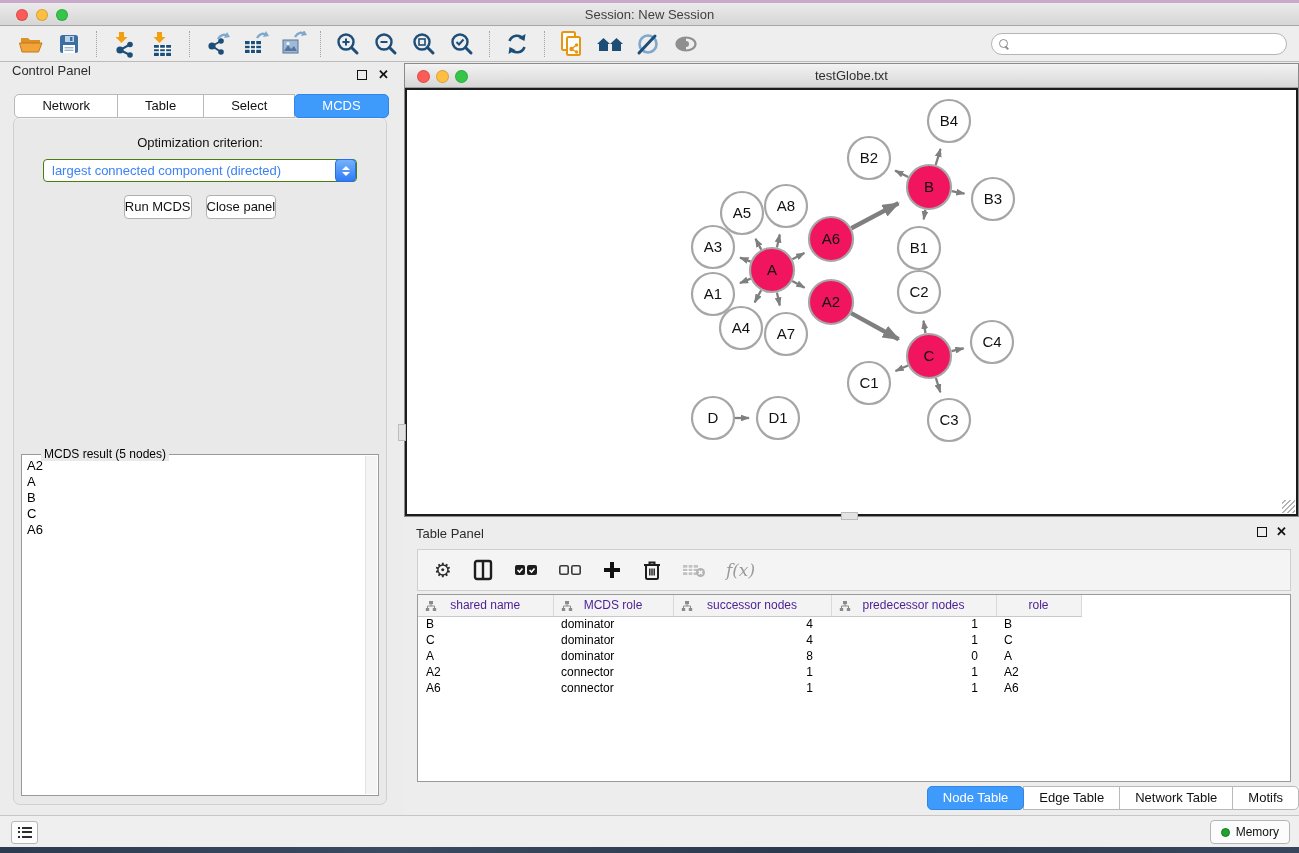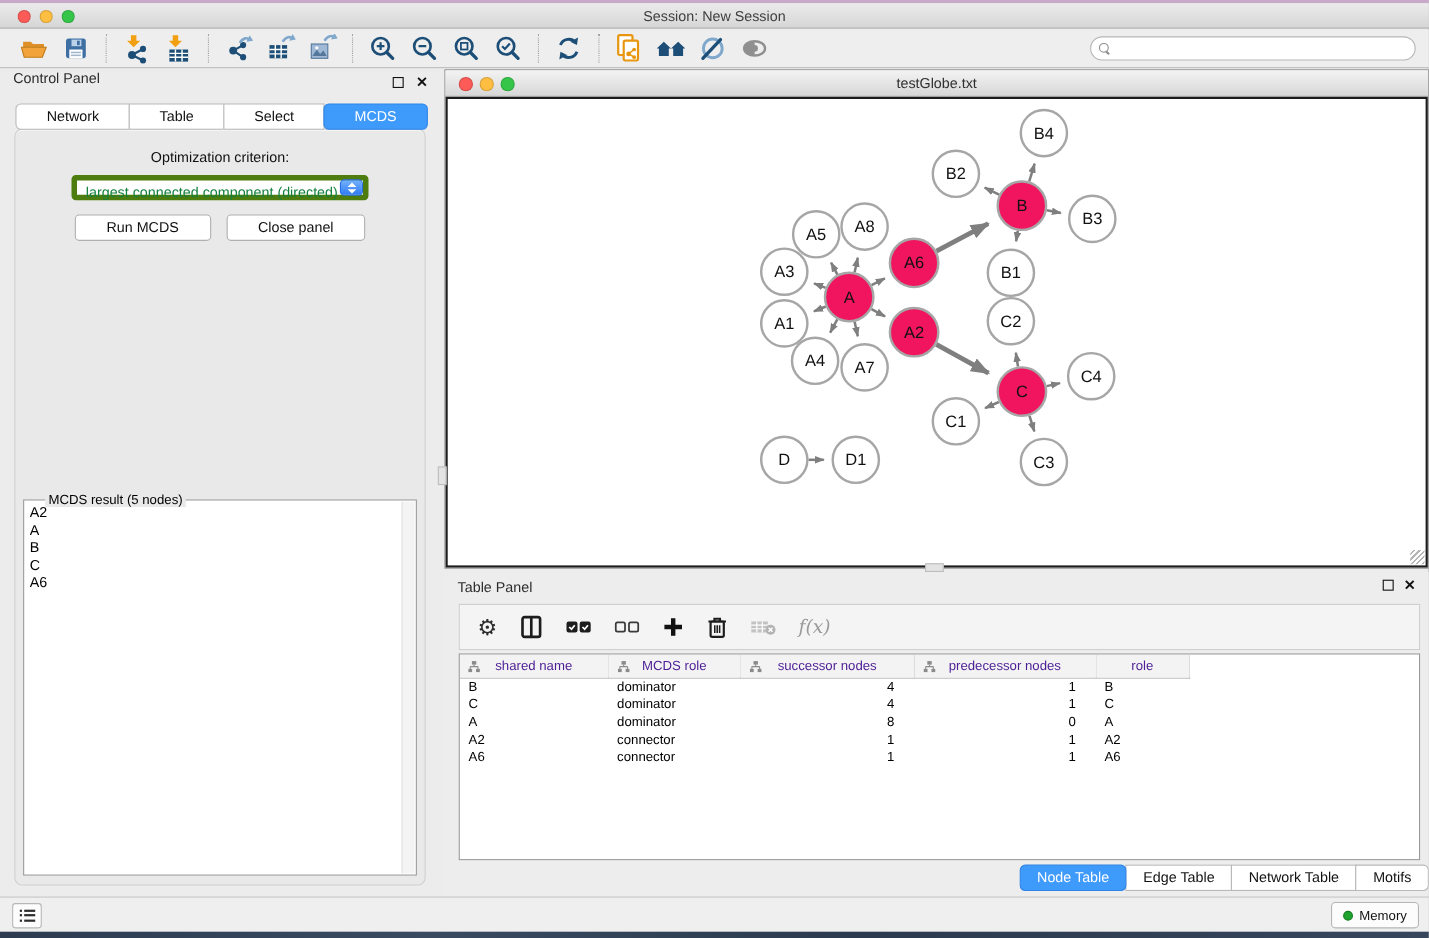--- a/index.html
+++ b/index.html
@@ -40,31 +40,31 @@
   .cp-header .panel-float{ right:36px; } .cp-header .panel-close{ right:14px; }
   .seg-tabs { display:flex; justify-content:center; margin-top:7px; position:relative; z-index:2; }
   .tabseg { font-size:13px; padding:3px 27px 4px; background:#fff; border:1px solid #b9b9b9;
             margin-left:-1px; color:#111; cursor:default; }
   .tabseg:first-child { border-radius:5px 0 0 5px; margin-left:0; }
   .tabseg:last-child { border-radius:0 5px 5px 0; }
   .tabseg.sel { background:#3e9afb; border-color:#2f85e8; color:#fff; border-radius:5px; position:relative; }
   .cp-body { position:absolute; left:13px; right:16px; top:54px; bottom:10px; background:#e9e9e9;
              border:1px solid #d0d0d0; border-radius:7px; box-shadow:inset 0 1px 0 #f4f4f4; }
   .opt-label { margin-top:17px; text-align:center; font-size:13px; color:#111; }
-  .selectbox { position:relative; width:270px; height:23px; margin:9px auto 0; background:#fff;
-               border:5px solid #4d7c0f; border-radius:4px; font-size:13px; line-height:21px;
-               padding-left:8px; color:#15803d; }
+  .selectbox { position:relative; width:314px; height:23px; margin:9px auto 0; background:#fff;
+               border:1px solid #4d7c0f; border-radius:4px; font-size:13px; line-height:21px;
+               padding-left:8px; color:#3b82f6; }
   .stepper { position:absolute; right:0px; top:-1px; bottom:-1px; width:21px; border-radius:4px;
              background:linear-gradient(#74b2fb,#2f7bf6); border:1px solid #2a6fe0;
              display:flex; flex-direction:column; align-items:center; justify-content:center; gap:2px; }
   .chev-up   { width:0;height:0;border-left:4px solid transparent;border-right:4px solid transparent;border-bottom:4px solid #fff; }
   .chev-down { width:0;height:0;border-left:4px solid transparent;border-right:4px solid transparent;border-top:4px solid #fff; }
   .btn-row { display:flex; justify-content:center; gap:14px; margin-top:13px; }
   .btn { background:#fff; border:1px solid #b0b0b0; border-radius:4px; font-size:13px;
-         padding:3px 28px 4px; color:#111; }
+         padding:3px 0 4px; color:#111; }
   .mcds-fieldset { position:absolute; left:7px; right:7px; top:336px; bottom:8px;
                    border:1px solid #9a9a9a; background:#fff; }
   .mcds-legend { position:absolute; top:-8px; left:19px; background:#e9e9e9; padding:0 3px;
                  font-size:12px; color:#000; }
   .mcds-list { position:absolute; inset:3px 14px 2px 3px; font-size:13px; line-height:16px;
                color:#000; overflow:hidden; }
   .mcds-list div { padding-left:2px; }
   .vtrack { position:absolute; top:1px; bottom:1px; right:1px; width:12px; background:#f4f4f4;
             border-left:1px solid #e2e2e2; }
 

